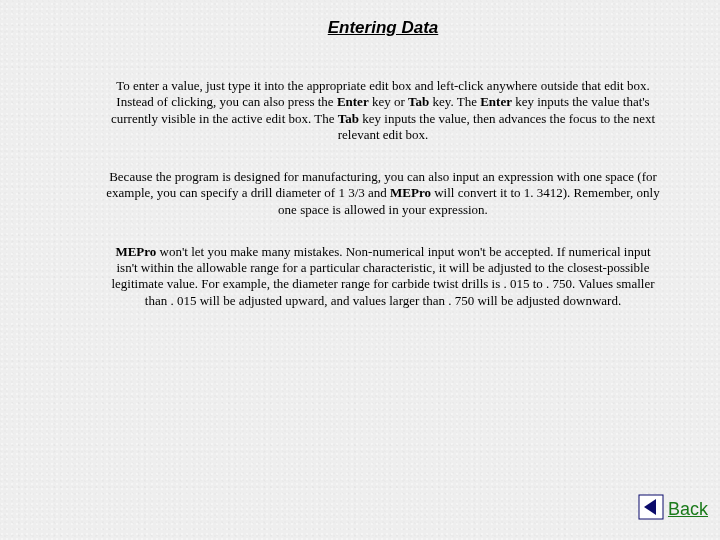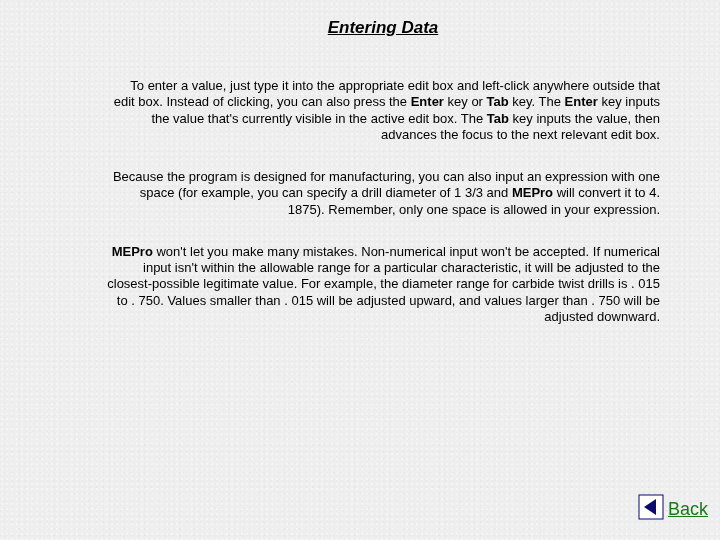--- a/index.html
+++ b/index.html
@@ -28,21 +28,22 @@
     font-weight: bold;
     font-style: italic;
     text-decoration: underline;
     font-size: 17px;
     margin-bottom: 40px;
   }
   .para {
     font-size: 13px;
     line-height: 1.25;
     margin-bottom: 26px;
-    text-align: right;
+    text-align: center;
+    font-family: Liberation Serif, serif;
   }
   .back-link {
     position: absolute;
     right: 12px;
     bottom: 16px;
     display: flex;
     align-items: center;
     gap: 4px;
     cursor: pointer;
   }
@@ -62,21 +63,21 @@
 <div class="page">
 
   <div class="title">Entering Data</div>
 
   <div class="para">
     <span>To enter a value, just type it into the appropriate edit box and left-click anywhere outside that edit box.  Instead of clicking, you can also press the </span><b>Enter</b><span> key or </span><b>Tab</b><span> key.  The </span><b>Enter</b><span> key inputs the value that's currently visible in the active edit box.  The </span><b>Tab</b><span> key inputs the value, then advances the focus to the next relevant edit box.</span>
   </div>
 
 
   <div class="para">
-    <span>Because the program is designed for manufacturing, you can also input an expression with one space (for example, you can specify a drill diameter of 1 3/3 and </span><b>MEPro</b><span> will convert it to 4. 1875).  Remember, only one space is allowed in your expression.</span>
+    <span>Because the program is designed for manufacturing, you can also input an expression with one space (for example, you can specify a drill diameter of 1 3/3 and </span><b>MEPro</b><span> will convert it to 1. 3412).  Remember, only one space is allowed in your expression.</span>
   </div>
 
   <div class="para">
     <b>MEPro</b><span> won't let you make many mistakes.  Non-numerical input won't be accepted.  If numerical input isn't within the allowable range for a particular characteristic, it will be adjusted to the closest-possible legitimate value.   For example, the diameter range for carbide twist drills is . 015 to . 750.  Values smaller than . 015 will be adjusted upward, and values larger than . 750 will be adjusted downward.</span>
   </div>
 
 </div>
 
 <div class="back-link">
   <span>

